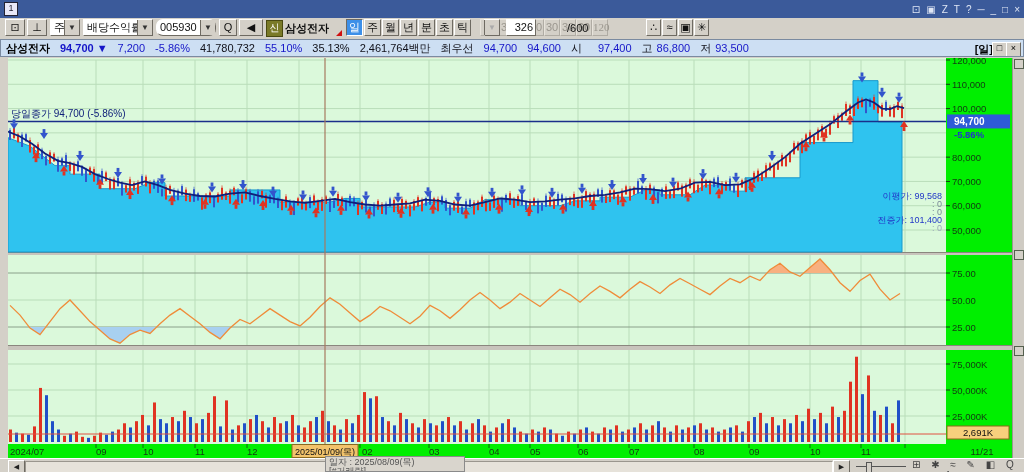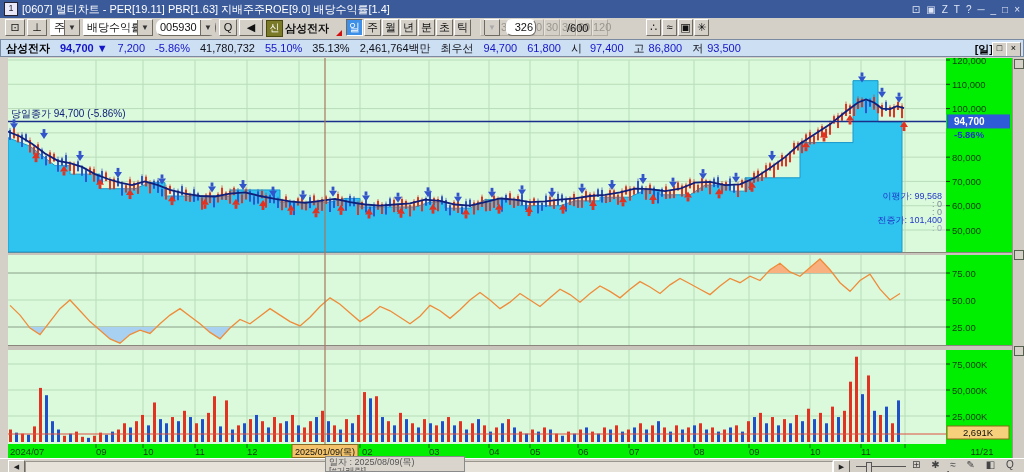--- a/index.html
+++ b/index.html
@@ -54,21 +54,20 @@
   .bb-icons{position:absolute;top:0;font-size:10px;color:#444;letter-spacing:4px;}
   
   .tooltip{left:325px;top:456px;width:140px;height:16px;background:#d9d5cd;border:1px solid #8a8a8a;
      font-size:9px;color:#555;line-height:9px;padding:1px 3px;box-sizing:border-box;overflow:hidden;z-index:5;}
 </style>
 </head>
 <body>
 
 <div class="abs titlebar">
   <span class="titleicon">1</span>
-  <span class="titletext">[0607] 멀티차트 - PER[19.11] PBR[1.63] 지배주주ROE[9.0] 배당수익률[1.4]</span>
   <span class="titlebtns">
     <span>⊡</span>
     <span>▣</span>
     <span>Z</span>
     <span>T</span>
     <span>?</span>
     <span>─</span>
     <span>_</span>
     <span>□</span>
     <span>×</span>
@@ -96,26 +95,26 @@
       <div class="tbtn" style="left: 454px; width: 17px;">틱</div>
     </div>
   <div id="minute-buttons">
       <div class="tbtn disabled" style="left: 480px; width: 16px;">1</div>
       <div class="tbtn disabled" style="left: 496px; width: 16px;">3</div>
       <div class="tbtn disabled" style="left: 512px; width: 16px;">5</div>
       <div class="tbtn disabled" style="left: 528px; width: 16px;">10</div>
       <div class="tbtn disabled" style="left: 544px; width: 16px;">30</div>
       <div class="tbtn disabled" style="left: 560px; width: 16px;">30</div>
       <div class="tbtn disabled" style="left: 576px; width: 16px; font-weight: bold;">60</div>
-      <div class="tbtn disabled" style="left: 592px; width: 16px;">120</div>
+      <div class="tbtn disabled" style="left: 592px; width: 16px; font-family: Liberation Serif, serif;">120</div>
     </div>
   <div class="tcombo" style="left:484px;width:16px;">
       <span class="dd" style="color:#aaa">▼</span>
     </div>
-  <div class="tfield" style="left:506px;width:30px;border-radius:6px;">326</div>
+  <div class="tfield" style="left:506px;width:30px;">326</div>
   <div class="tlabel" style="left:539px;">/600</div>
   <div id="toolbar-right-icons">
       <div class="tbtn" style="left: 646px; width: 15px;">∴</div>
       <div class="tbtn" style="left: 662px; width: 15px;">≈</div>
       <div class="tbtn" style="left: 678px; width: 15px;">▣</div>
       <div class="tbtn" style="left: 694px; width: 15px;">✳</div>
     </div>
 </div>
 
 <div class="abs infobar">
@@ -123,23 +122,23 @@
   <span class="num-dn" style="font-weight:bold">94,700</span>
   <span class="num-dn" style="margin-left:3px">▼</span>
   <span class="num-dn">7,200</span>
   <span class="num-dn">-5.86%</span>
   <span class="num-bk">41,780,732</span>
   <span class="num-dn">55.10%</span>
   <span class="num-bk">35.13%</span>
   <span class="num-bk">2,461,764백만</span>
   <span class="num-bk">최우선</span>
   <span class="num-dn">94,700</span>
-  <span class="num-dn">61,800</span>
+  <span class="num-dn">94,600</span>
   <span class="num-bk">시</span>
-  <span class="num-dn" style="margin-left:8px">97,400</span>
+  <span class="num-dn" style="margin-left:16px">97,400</span>
   <span class="num-bk">고</span>
   <span class="num-dn" style="margin-left:4px">86,800</span>
   <span class="num-bk">저</span>
   <span class="num-dn" style="margin-left:4px">93,500</span>
   <span class="panel-tag">[일]</span>
   <span class="ib-btn" style="right:16px;">□</span>
   <span class="ib-btn" style="right:2px;">×</span>
 </div>
 
 <div class="abs chart-region">

